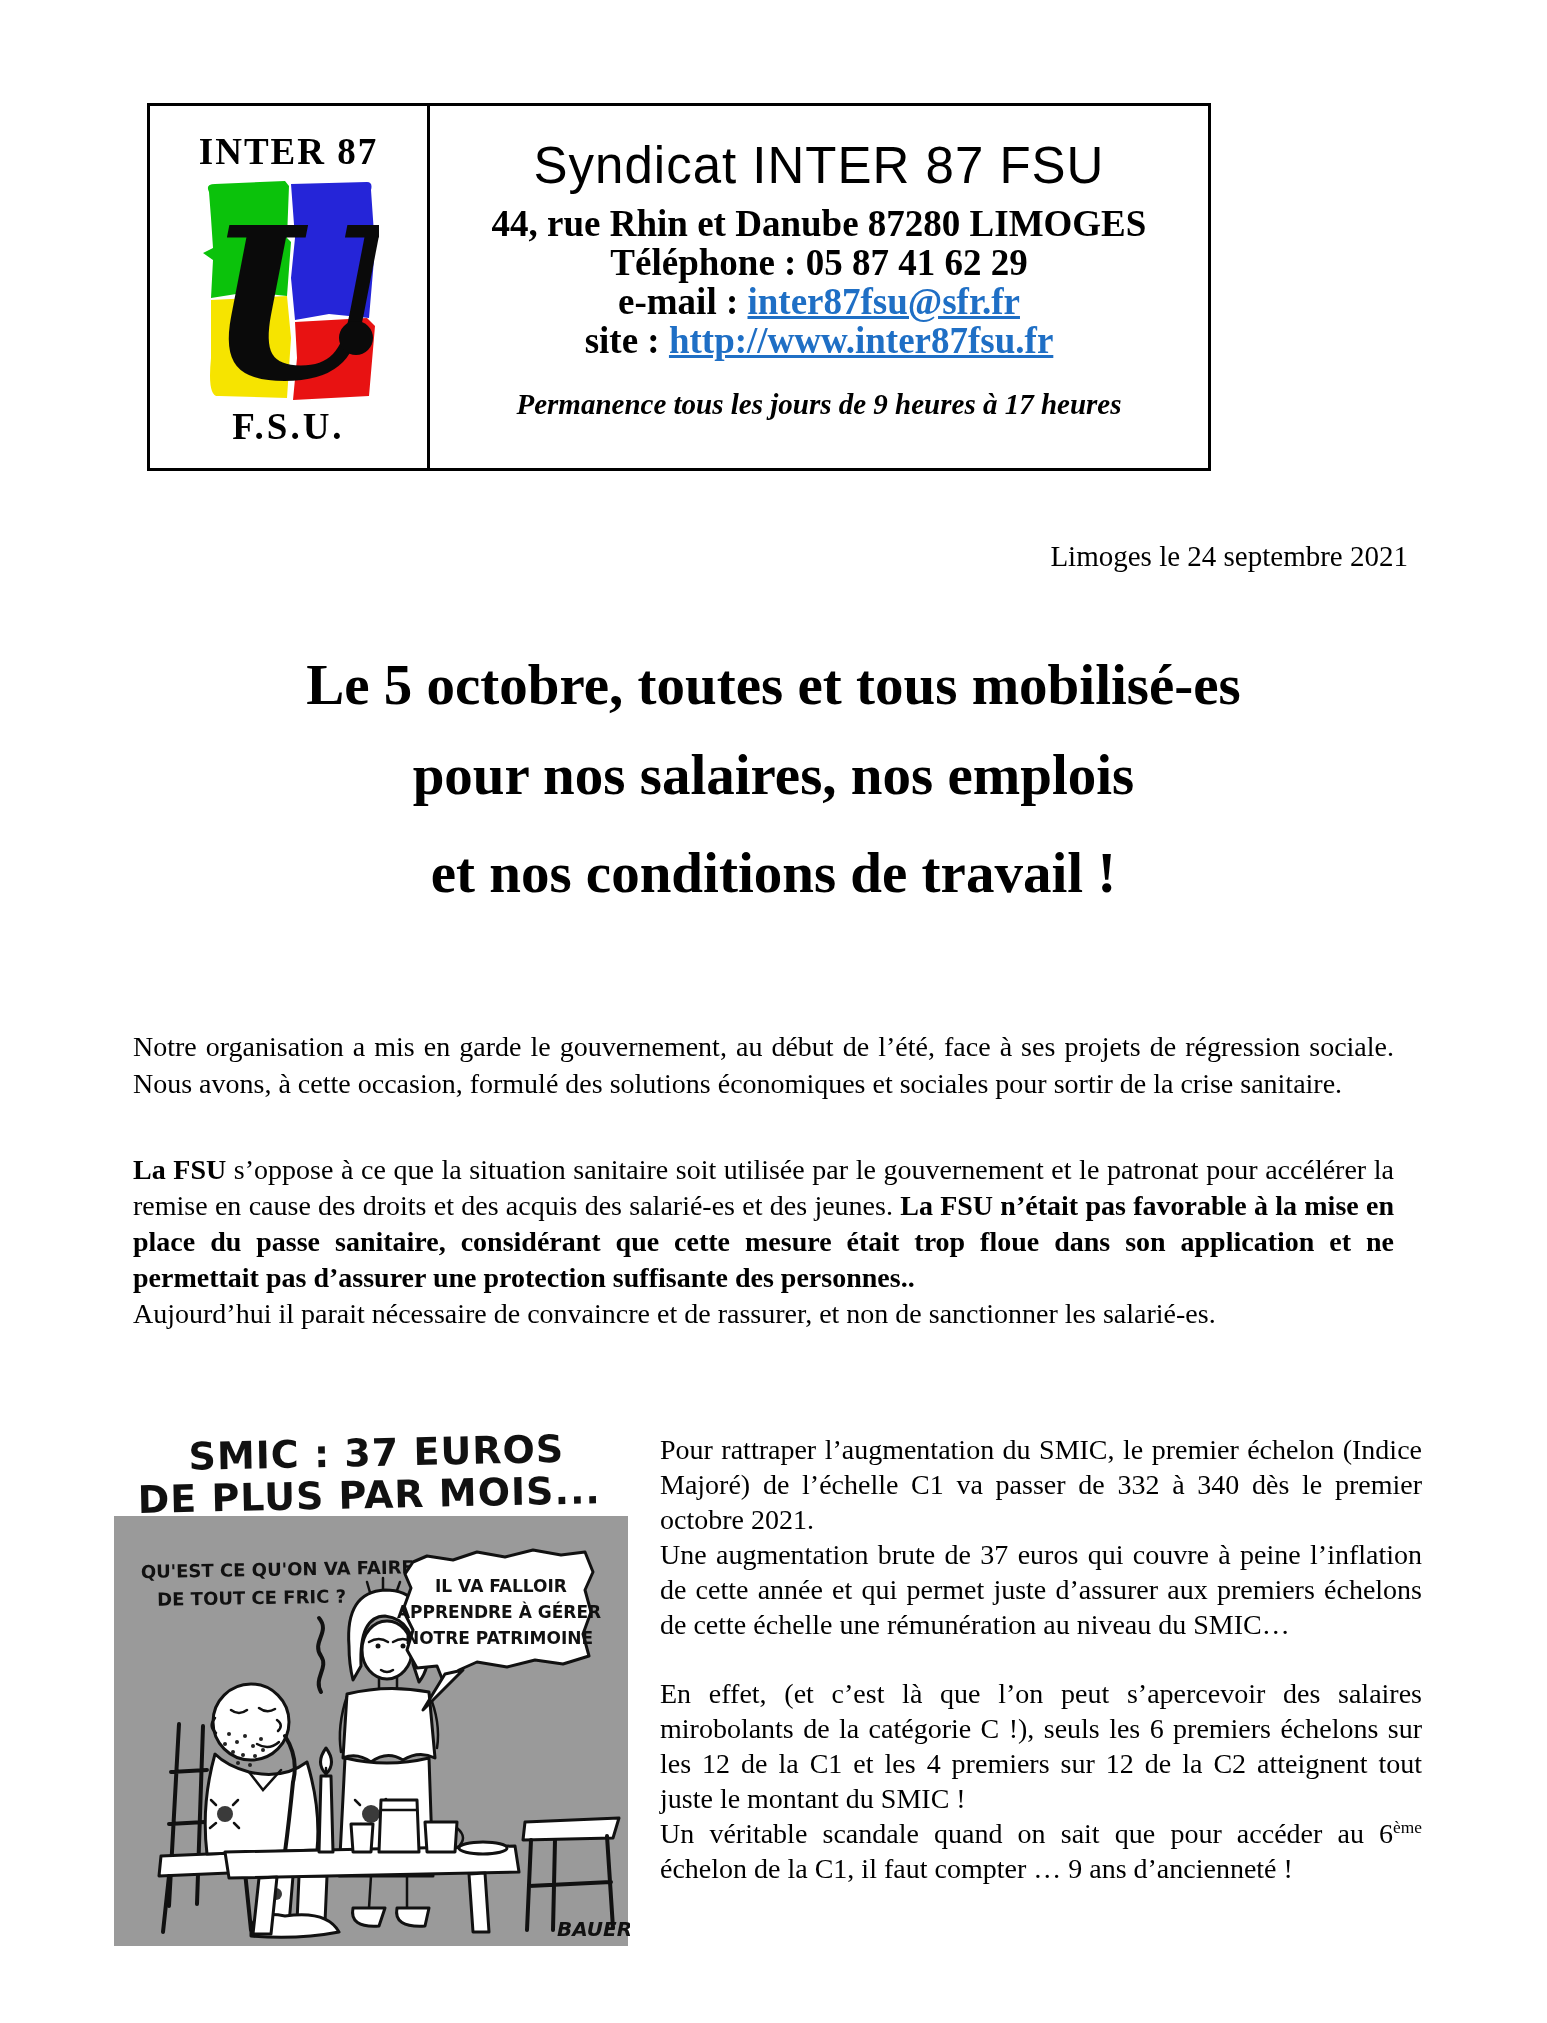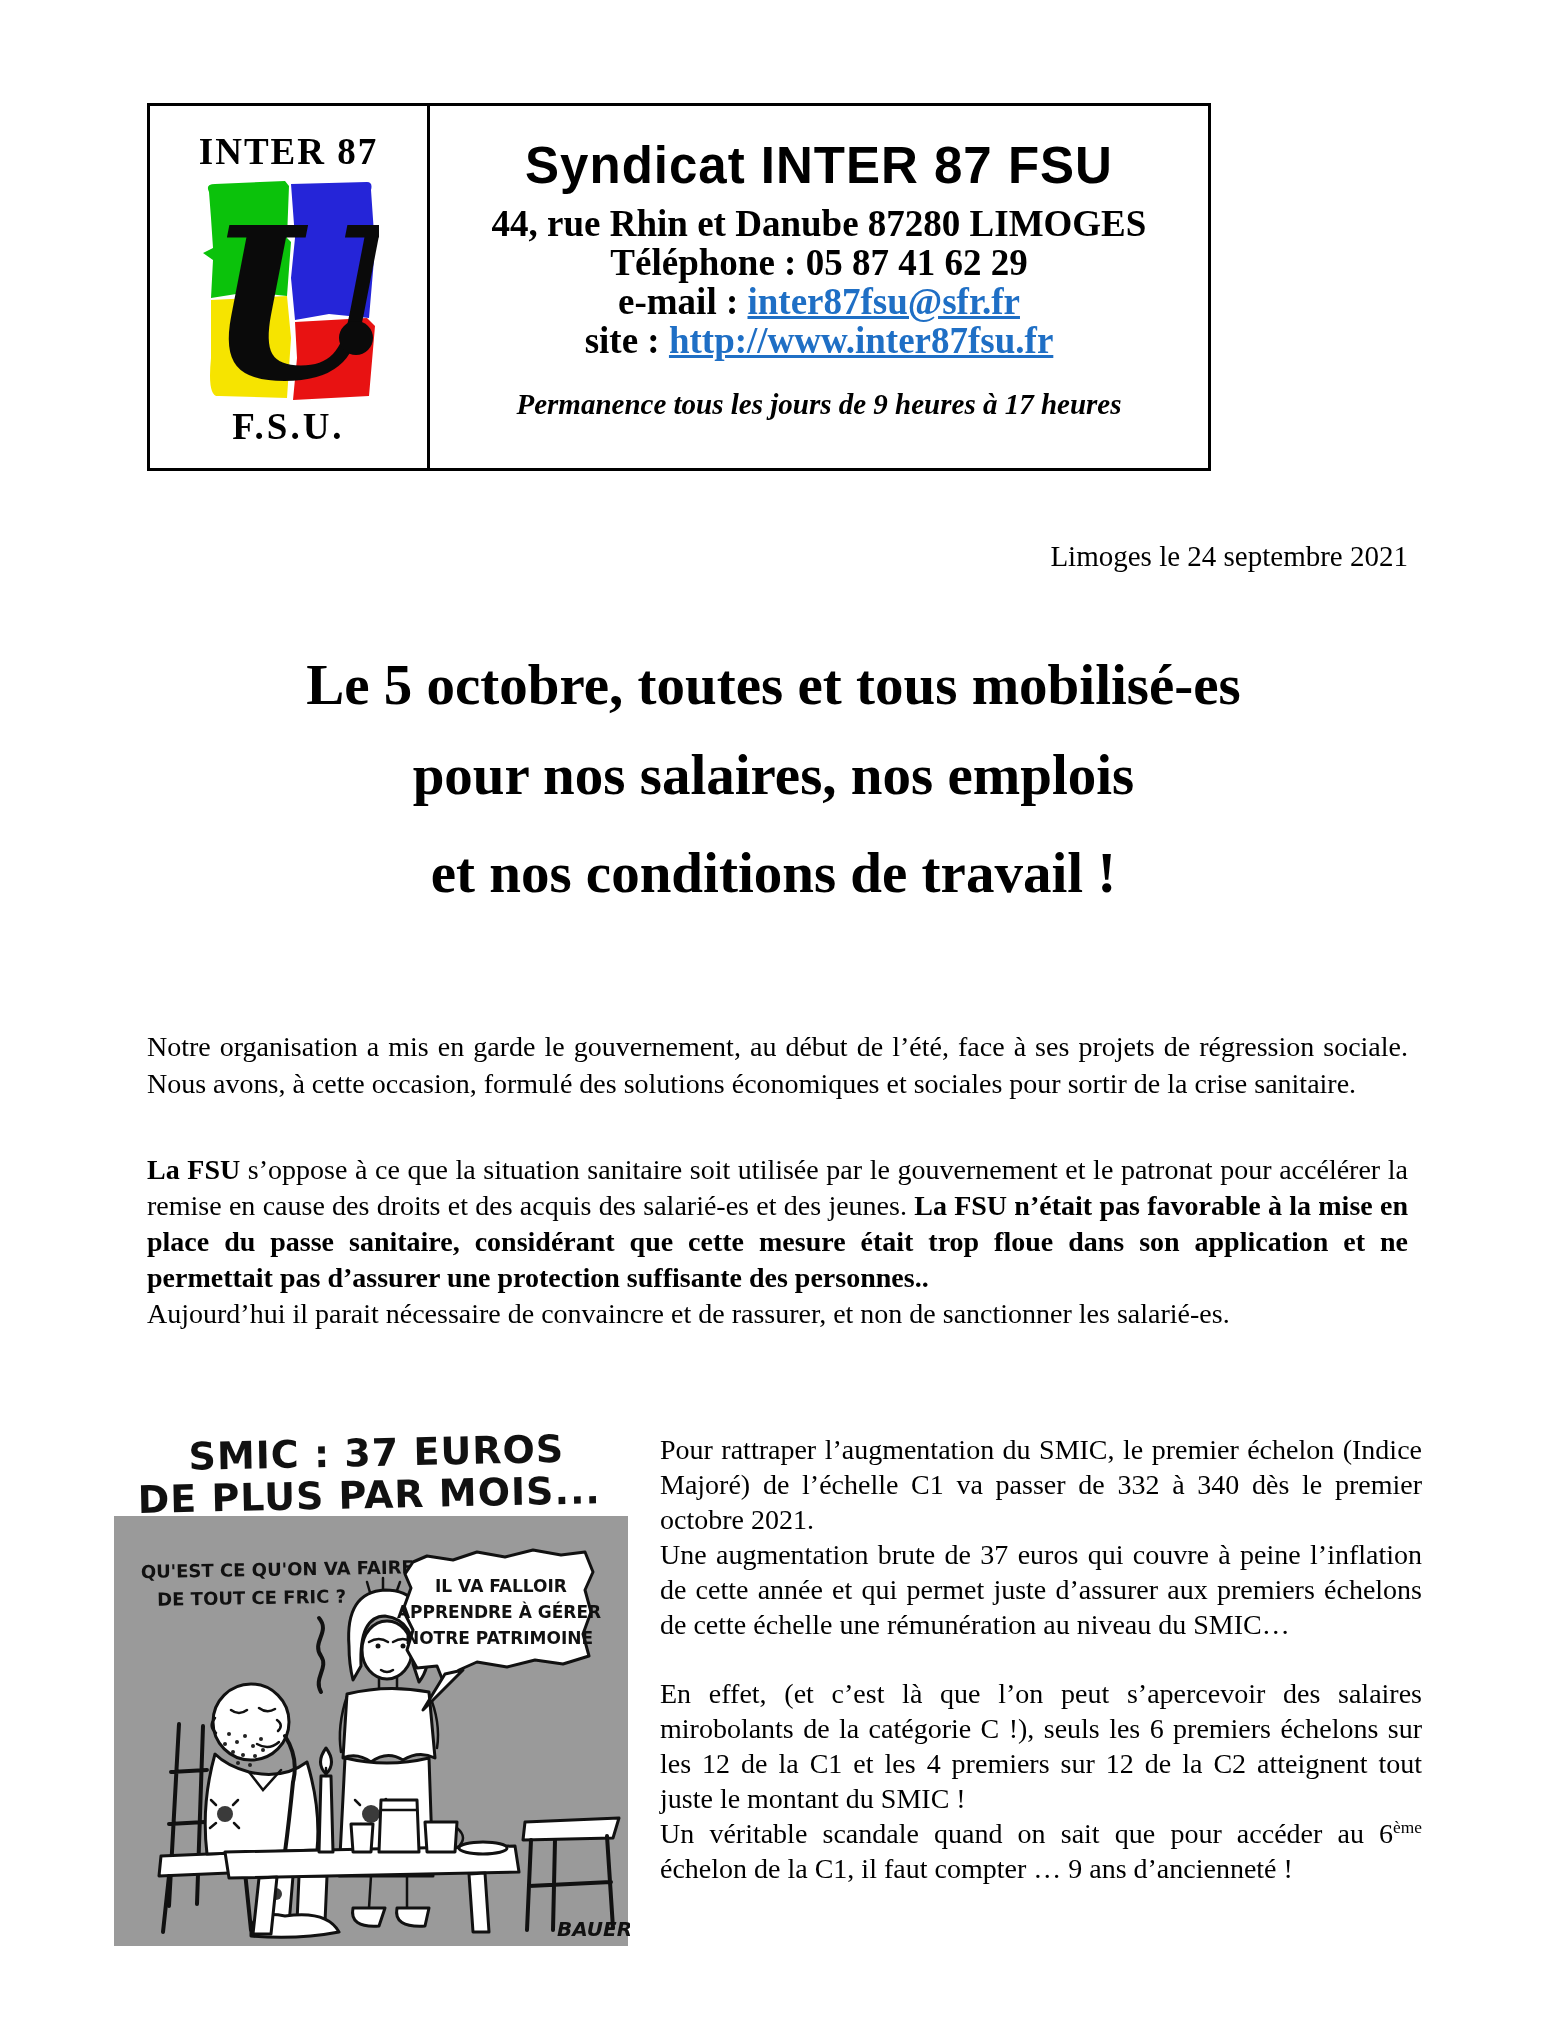--- a/index.html
+++ b/index.html
@@ -8,35 +8,35 @@
 
   
   .header-box{position:absolute;left:147px;top:103px;width:1064px;height:368px;
               border:3px solid #000;box-sizing:border-box;display:flex;background:#fff;}
   .logo-cell{width:280px;border-right:3px solid #000;box-sizing:border-box;
              display:flex;flex-direction:column;align-items:center;}
   .logo-top{margin-top:24px;font-weight:bold;font-size:37px;letter-spacing:2px;}
   .logo-emblem{margin-top:5px;}
   .logo-bottom{margin-top:2px;font-weight:bold;font-size:37px;letter-spacing:3px;}
   .info-cell{flex:1;text-align:center;padding-top:32px;}
-  .org-title{font-family:"Liberation Sans",sans-serif;font-weight:bold;
+  .org-title{font-family:"Liberation Sans",sans-serif;font-weight:normal;
              font-size:51px;letter-spacing:1px;line-height:56px;}
   .org-lines{margin-top:10px;}
   .org-line{font-size:37px;font-weight:bold;line-height:39px;}
   .org-link{color:#1f6fc5;text-decoration:underline;cursor:pointer;text-align:center;}
   .permanence{margin-top:28px;font-size:29px;font-weight:bold;font-style:italic;}
 
   
   .dateline{position:absolute;top:540px;right:139px;font-size:29px;}
   .headline{position:absolute;top:640px;left:0;width:100%;text-align:center;
             font-weight:bold;font-size:57px;line-height:90px;}
   .headline .hl3{margin-top:8px;}
 
   
-  .body-par{position:absolute;left:147px;width:1261px;font-size:28px;
+  .body-par{position:absolute;left:133px;width:1261px;font-size:28px;
             line-height:37px;text-align:justify;}
   #par1{top:1028px;}
   #par2{top:1152px;line-height:36px;}
   .b{font-weight:bold;}
 
   
   .section-heading{position:absolute;top:1330px;left:0;width:100%;text-align:center;}
   .section-heading span{display:inline-block;font-size:44px;font-weight:bold;
                         border-bottom:6px solid #000;padding-bottom:2px;}
 

